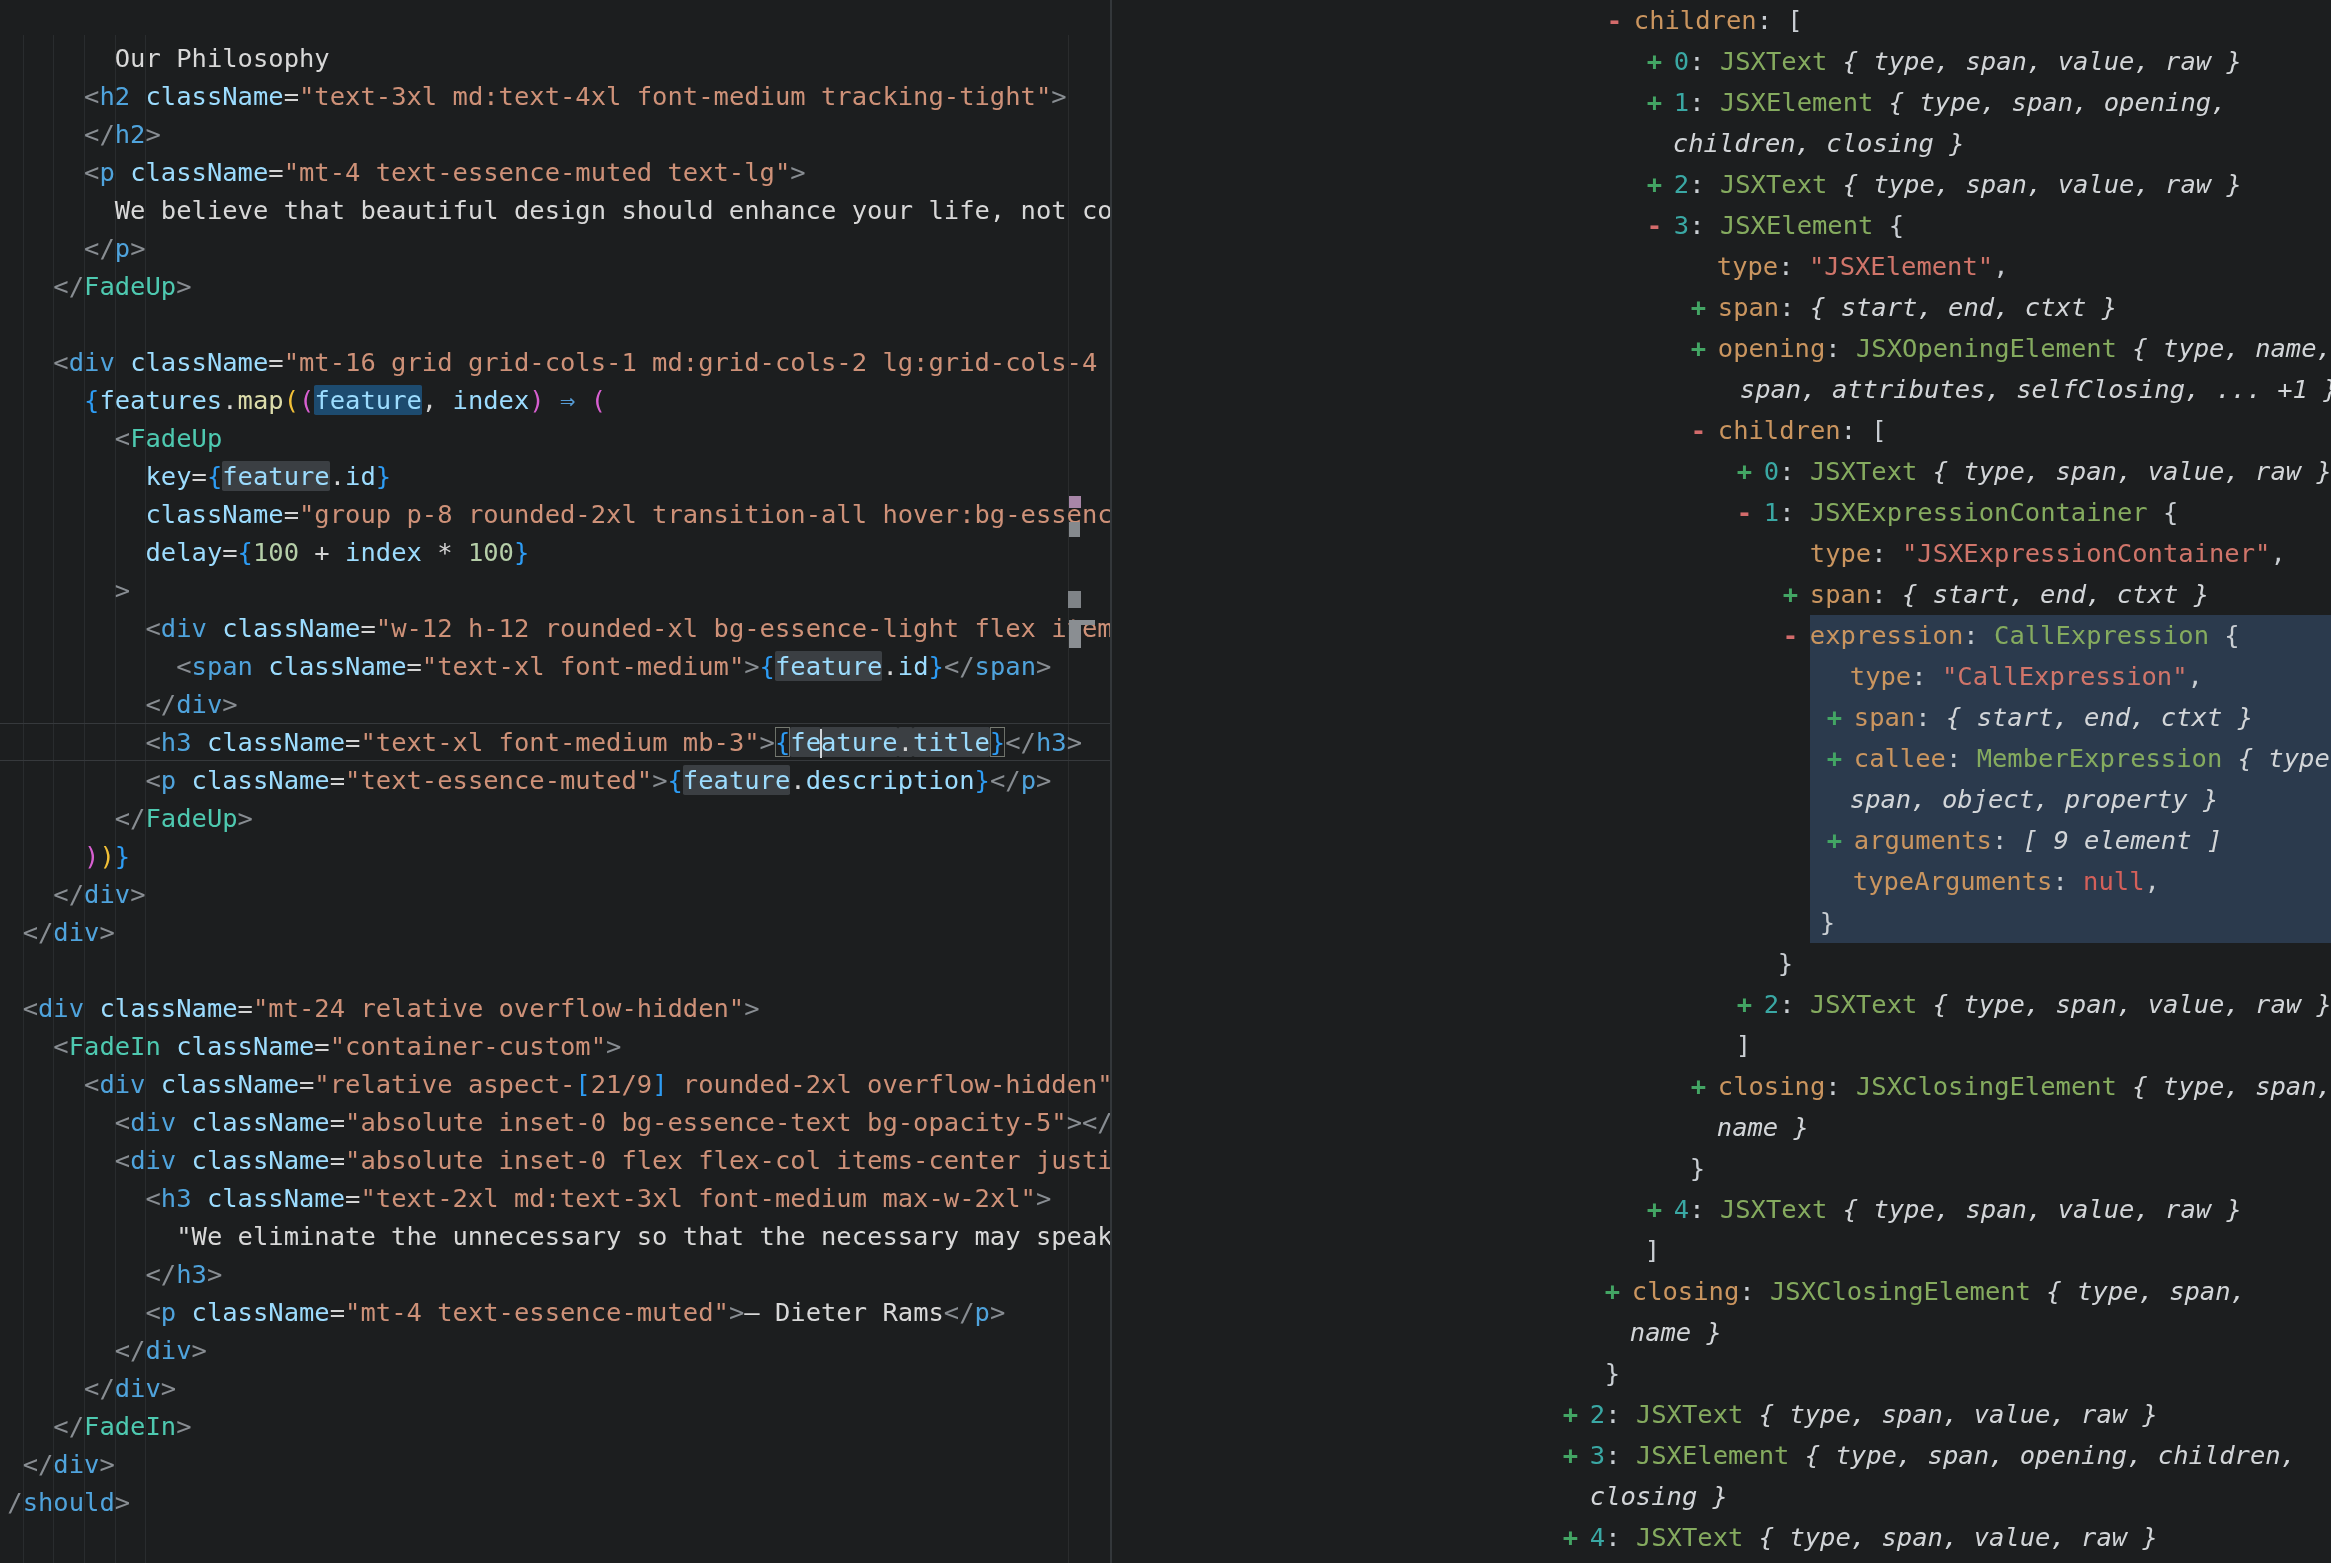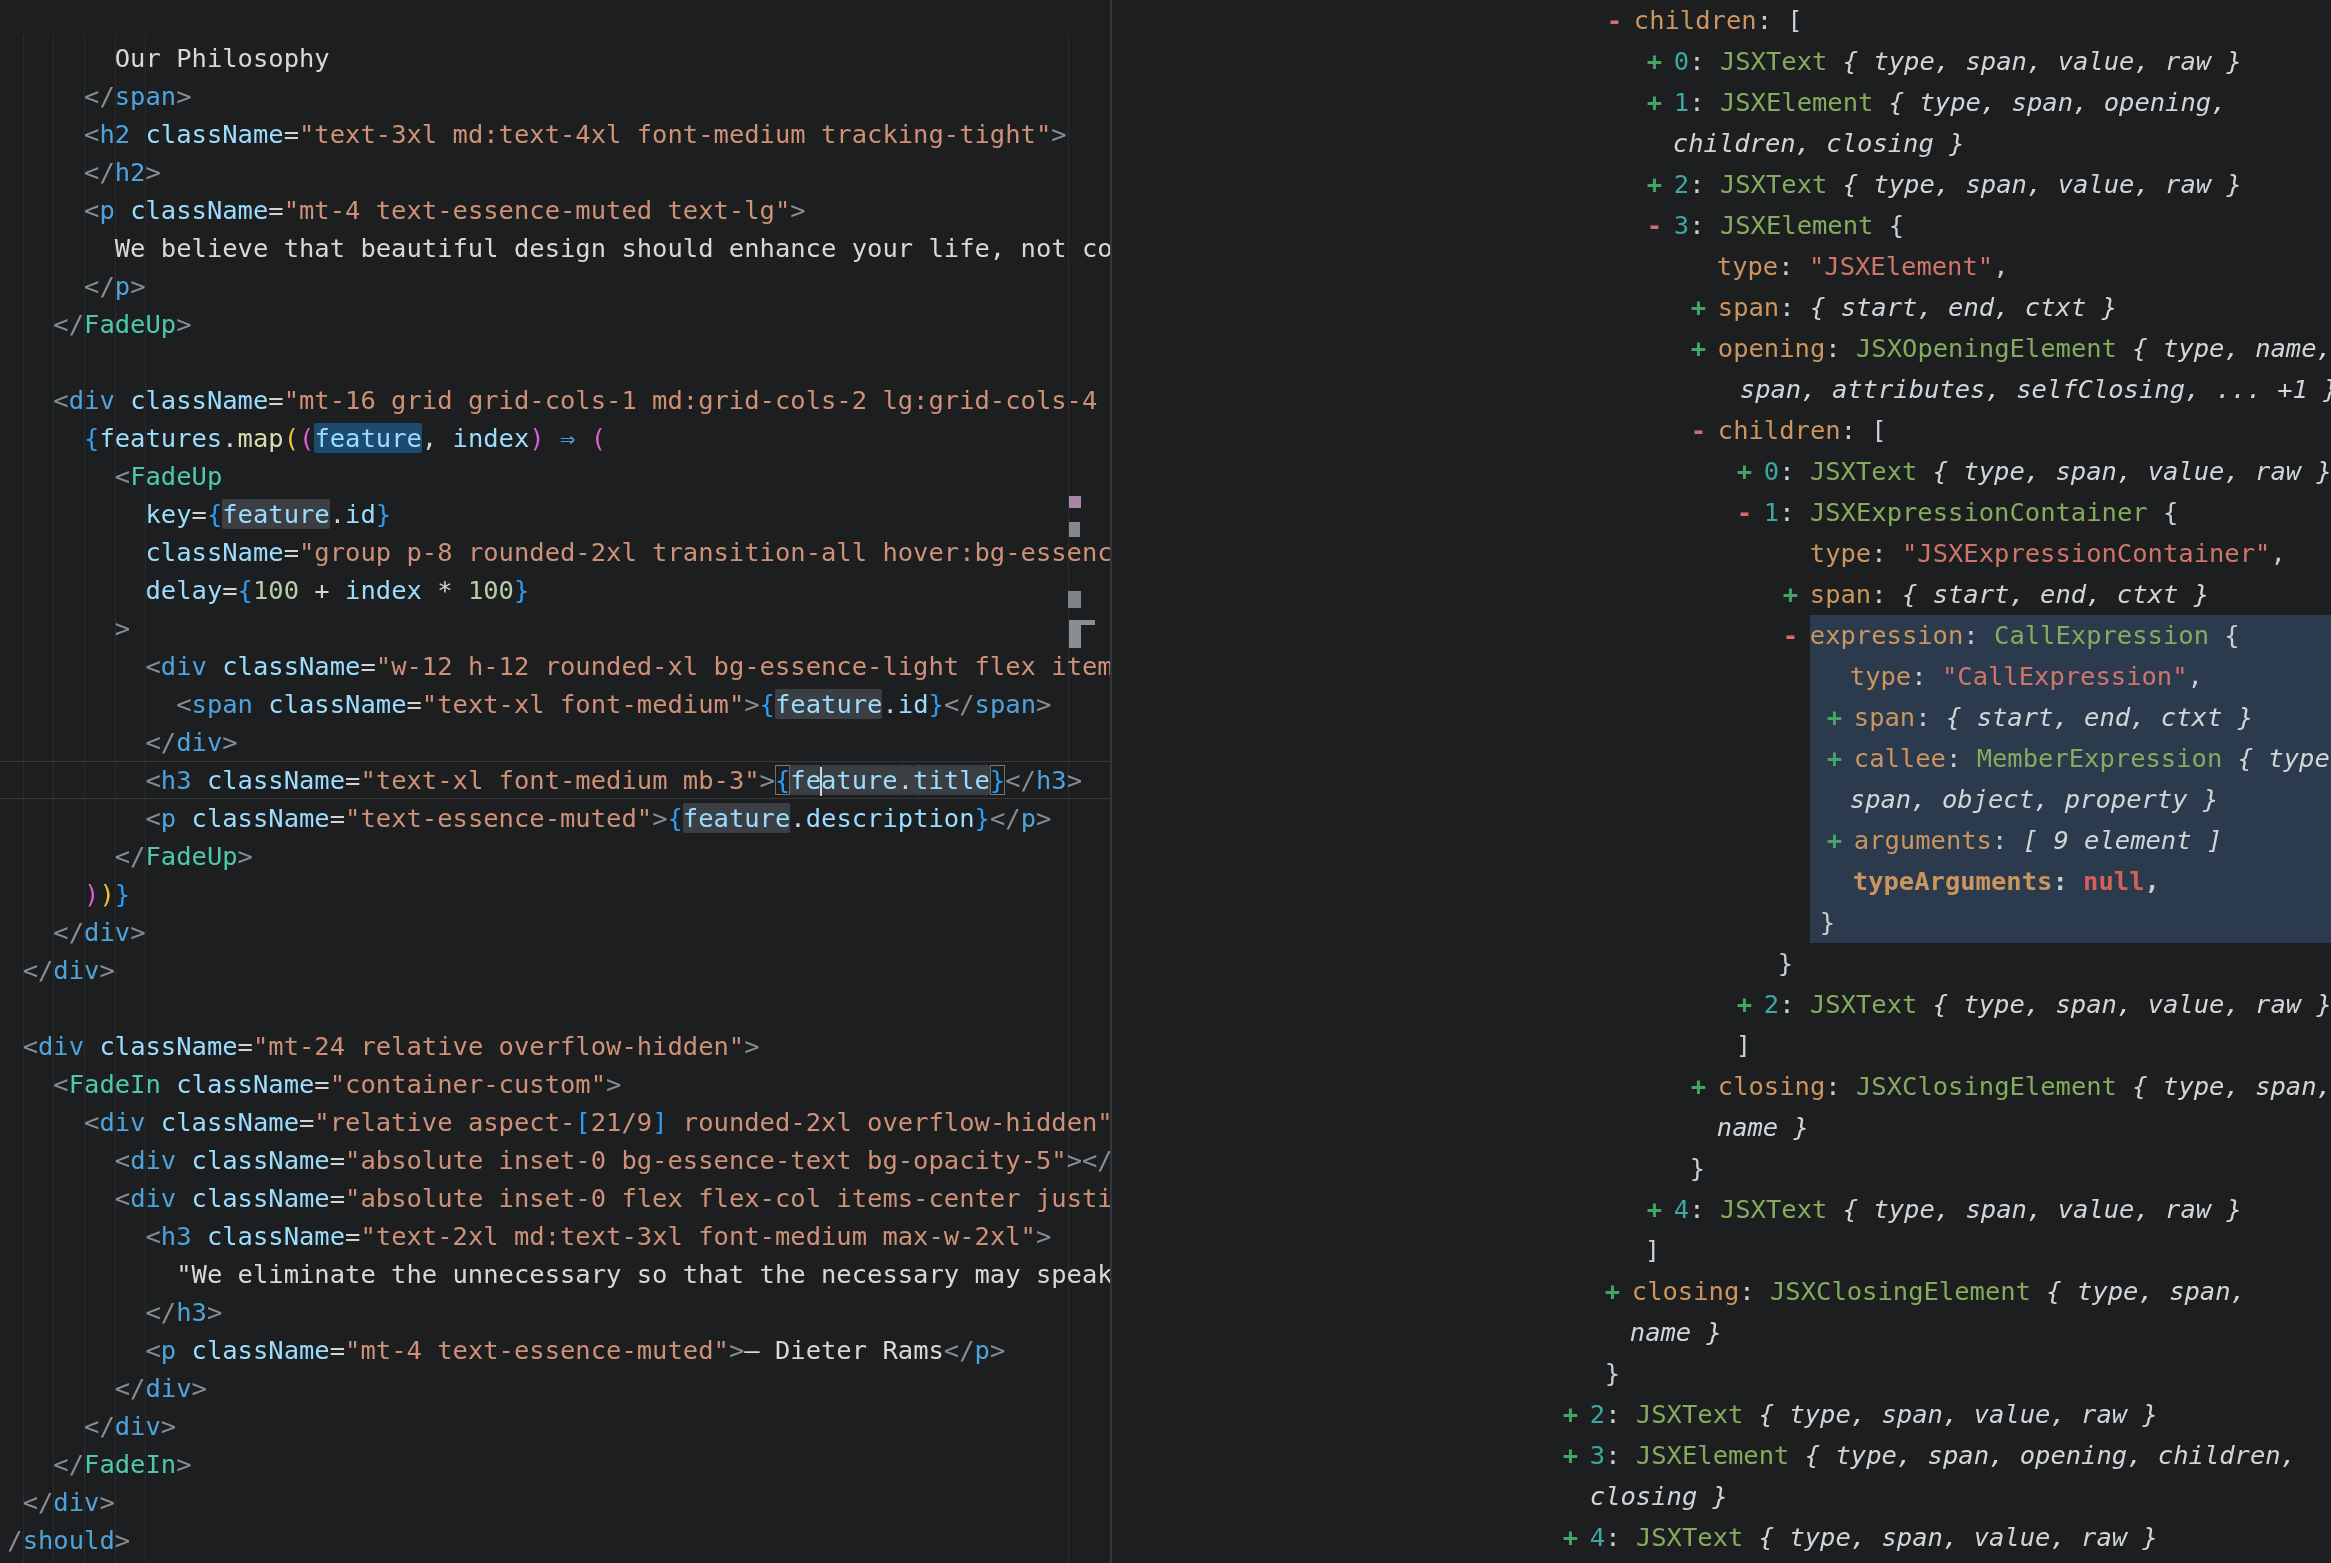--- a/index.html
+++ b/index.html
@@ -50,21 +50,20 @@
     <div id="left-decos">
         <div class="deco guide" style="left: 23px;"></div>
         <div class="deco guide" style="left: 53px;"></div>
         <div class="deco guide" style="left: 84px;"></div>
         <div class="deco guide" style="left: 115px;"></div>
         <div class="deco guide" style="left: 145px;"></div>
         <div class="deco ruler" style="left: 1068px;"></div>
       </div>
     <div class="lines" id="left-lines">
         <div class="line" style="padding-left: calc(7ch + 7.3px);"><span class="seg" style="color: rgb(216, 216, 216);">Our Philosophy</span></div>
-        <div class="line" style="padding-left: calc(5ch + 7.3px);"><span class="seg" style="color: rgb(136, 141, 146);">&lt;/</span><span class="seg" style="color: rgb(79, 163, 220);">span</span><span class="seg" style="color: rgb(136, 141, 146);">&gt;</span></div>
         <div class="line" style="padding-left: calc(5ch + 7.3px);"><span class="seg" style="color: rgb(136, 141, 146);">&lt;</span><span class="seg" style="color: rgb(79, 163, 220);">h2</span><span class="seg" style="color: rgb(212, 212, 212);"> </span><span class="seg" style="color: rgb(156, 220, 254);">className</span><span class="seg" style="color: rgb(212, 212, 212);">=</span><span class="seg" style="color: rgb(206, 145, 120);">"text-3xl md:text-4xl font-medium tracking-tight"</span><span class="seg" style="color: rgb(136, 141, 146);">&gt;</span></div>
         <div class="line" style="padding-left: calc(5ch + 7.3px);"><span class="seg" style="color: rgb(136, 141, 146);">&lt;/</span><span class="seg" style="color: rgb(79, 163, 220);">h2</span><span class="seg" style="color: rgb(136, 141, 146);">&gt;</span></div>
         <div class="line" style="padding-left: calc(5ch + 7.3px);"><span class="seg" style="color: rgb(136, 141, 146);">&lt;</span><span class="seg" style="color: rgb(79, 163, 220);">p</span><span class="seg" style="color: rgb(212, 212, 212);"> </span><span class="seg" style="color: rgb(156, 220, 254);">className</span><span class="seg" style="color: rgb(212, 212, 212);">=</span><span class="seg" style="color: rgb(206, 145, 120);">"mt-4 text-essence-muted text-lg"</span><span class="seg" style="color: rgb(136, 141, 146);">&gt;</span></div>
         <div class="line" style="padding-left: calc(7ch + 7.3px);"><span class="seg" style="color: rgb(216, 216, 216);">We believe that beautiful design should enhance your life, not complicate it.</span></div>
         <div class="line" style="padding-left: calc(5ch + 7.3px);"><span class="seg" style="color: rgb(136, 141, 146);">&lt;/</span><span class="seg" style="color: rgb(79, 163, 220);">p</span><span class="seg" style="color: rgb(136, 141, 146);">&gt;</span></div>
         <div class="line" style="padding-left: calc(3ch + 7.3px);"><span class="seg" style="color: rgb(136, 141, 146);">&lt;/</span><span class="seg" style="color: rgb(78, 201, 176);">FadeUp</span><span class="seg" style="color: rgb(136, 141, 146);">&gt;</span></div>
         <div class="line" style="padding-left: calc(0ch + 7.3px);"></div>
         <div class="line" style="padding-left: calc(3ch + 7.3px);"><span class="seg" style="color: rgb(136, 141, 146);">&lt;</span><span class="seg" style="color: rgb(79, 163, 220);">div</span><span class="seg" style="color: rgb(212, 212, 212);"> </span><span class="seg" style="color: rgb(156, 220, 254);">className</span><span class="seg" style="color: rgb(212, 212, 212);">=</span><span class="seg" style="color: rgb(206, 145, 120);">"mt-16 grid grid-cols-1 md:grid-cols-2 lg:grid-cols-4 gap-8"</span></div>
         <div class="line" style="padding-left: calc(5ch + 7.3px);"><span class="seg" style="color: rgb(45, 156, 244);">{</span><span class="seg" style="color: rgb(156, 220, 254);">features</span><span class="seg" style="color: rgb(212, 212, 212);">.</span><span class="seg" style="color: rgb(220, 220, 170);">map</span><span class="seg" style="color: rgb(242, 192, 55);">(</span><span class="seg" style="color: rgb(215, 95, 208);">(</span><span class="seg ws" style="color: rgb(156, 220, 254);">feature</span><span class="seg" style="color: rgb(212, 212, 212);">, </span><span class="seg" style="color: rgb(156, 220, 254);">index</span><span class="seg" style="color: rgb(215, 95, 208);">)</span><span class="seg" style="color: rgb(212, 212, 212);"> </span><span class="seg" style="color: rgb(86, 156, 214);">⇒</span><span class="seg" style="color: rgb(212, 212, 212);"> </span><span class="seg" style="color: rgb(215, 95, 208);">(</span></div>
         <div class="line" style="padding-left: calc(7ch + 7.3px);"><span class="seg" style="color: rgb(136, 141, 146);">&lt;</span><span class="seg" style="color: rgb(78, 201, 176);">FadeUp</span></div>
@@ -122,21 +121,21 @@
         <div class="line" style="padding-left: 625px;"><span class="toggle" style="color: rgb(67, 165, 100);">+</span><span class="seg" style="color: rgb(58, 168, 164);">0</span><span class="seg" style="color: rgb(201, 206, 211);">: </span><span class="seg" style="color: rgb(133, 171, 95);">JSXText</span><span class="seg it" style="color: rgb(210, 213, 216);"> { type, span, value, raw }</span></div>
         <div class="line" style="padding-left: 625px;"><span class="toggle" style="color: rgb(211, 107, 107);">-</span><span class="seg" style="color: rgb(58, 168, 164);">1</span><span class="seg" style="color: rgb(201, 206, 211);">: </span><span class="seg" style="color: rgb(133, 171, 95);">JSXExpressionContainer</span><span class="seg" style="color: rgb(201, 206, 211);"> {</span></div>
         <div class="line" style="padding-left: 698px;"><span class="seg" style="color: rgb(202, 149, 95);">type</span><span class="seg" style="color: rgb(201, 206, 211);">: </span><span class="seg" style="color: rgb(208, 117, 106);">"JSXExpressionContainer"</span><span class="seg" style="color: rgb(201, 206, 211);">,</span></div>
         <div class="line" style="padding-left: 671px;"><span class="toggle" style="color: rgb(67, 165, 100);">+</span><span class="seg" style="color: rgb(202, 149, 95);">span</span><span class="seg" style="color: rgb(201, 206, 211);">: </span><span class="seg it" style="color: rgb(210, 213, 216);">{ start, end, ctxt }</span></div>
         <div class="line hl" style="padding-left: 671px;"><span class="toggle" style="color: rgb(211, 107, 107);">-</span><span class="seg" style="color: rgb(202, 149, 95);">expression</span><span class="seg" style="color: rgb(201, 206, 211);">: </span><span class="seg" style="color: rgb(133, 171, 95);">CallExpression</span><span class="seg" style="color: rgb(201, 206, 211);"> {</span></div>
         <div class="line hl" style="padding-left: 738px;"><span class="seg" style="color: rgb(202, 149, 95);">type</span><span class="seg" style="color: rgb(201, 206, 211);">: </span><span class="seg" style="color: rgb(208, 117, 106);">"CallExpression"</span><span class="seg" style="color: rgb(201, 206, 211);">,</span></div>
         <div class="line hl" style="padding-left: 715px;"><span class="toggle" style="color: rgb(67, 165, 100);">+</span><span class="seg" style="color: rgb(202, 149, 95);">span</span><span class="seg" style="color: rgb(201, 206, 211);">: </span><span class="seg it" style="color: rgb(210, 213, 216);">{ start, end, ctxt }</span></div>
         <div class="line hl" style="padding-left: 715px;"><span class="toggle" style="color: rgb(67, 165, 100);">+</span><span class="seg" style="color: rgb(202, 149, 95);">callee</span><span class="seg" style="color: rgb(201, 206, 211);">: </span><span class="seg" style="color: rgb(133, 171, 95);">MemberExpression</span><span class="seg it" style="color: rgb(210, 213, 216);"> { type,</span></div>
         <div class="line hl" style="padding-left: 738px;"><span class="seg it" style="color: rgb(210, 213, 216);">span, object, property }</span></div>
         <div class="line hl" style="padding-left: 715px;"><span class="toggle" style="color: rgb(67, 165, 100);">+</span><span class="seg" style="color: rgb(202, 149, 95);">arguments</span><span class="seg" style="color: rgb(201, 206, 211);">: </span><span class="seg it" style="color: rgb(210, 213, 216);">[ 9 element ]</span></div>
-        <div class="line hl" style="padding-left: 741px; font-weight: bold;"><span class="seg" style="color: rgb(202, 149, 95);">typeArguments</span><span class="seg" style="color: rgb(201, 206, 211);">: </span><span class="seg" style="color: rgb(212, 96, 90);">null</span><span class="seg" style="color: rgb(201, 206, 211);">,</span></div>
+        <div class="line hl" style="padding-left: 741px;"><span class="seg" style="color: rgb(202, 149, 95);">typeArguments</span><span class="seg" style="color: rgb(201, 206, 211);">: </span><span class="seg" style="color: rgb(212, 96, 90);">null</span><span class="seg" style="color: rgb(201, 206, 211);">,</span></div>
         <div class="line hl" style="padding-left: 708px;"><span class="seg" style="color: rgb(201, 206, 211);">}</span></div>
         <div class="line" style="padding-left: 666px;"><span class="seg" style="color: rgb(201, 206, 211);">}</span></div>
         <div class="line" style="padding-left: 625px;"><span class="toggle" style="color: rgb(67, 165, 100);">+</span><span class="seg" style="color: rgb(58, 168, 164);">2</span><span class="seg" style="color: rgb(201, 206, 211);">: </span><span class="seg" style="color: rgb(133, 171, 95);">JSXText</span><span class="seg it" style="color: rgb(210, 213, 216);"> { type, span, value, raw }</span></div>
         <div class="line" style="padding-left: 624px;"><span class="seg" style="color: rgb(201, 206, 211);">]</span></div>
         <div class="line" style="padding-left: 579px;"><span class="toggle" style="color: rgb(67, 165, 100);">+</span><span class="seg" style="color: rgb(202, 149, 95);">closing</span><span class="seg" style="color: rgb(201, 206, 211);">: </span><span class="seg" style="color: rgb(133, 171, 95);">JSXClosingElement</span><span class="seg it" style="color: rgb(210, 213, 216);"> { type, span,</span></div>
         <div class="line" style="padding-left: 605px;"><span class="seg it" style="color: rgb(210, 213, 216);">name }</span></div>
         <div class="line" style="padding-left: 578px;"><span class="seg" style="color: rgb(201, 206, 211);">}</span></div>
         <div class="line" style="padding-left: 535px;"><span class="toggle" style="color: rgb(67, 165, 100);">+</span><span class="seg" style="color: rgb(58, 168, 164);">4</span><span class="seg" style="color: rgb(201, 206, 211);">: </span><span class="seg" style="color: rgb(133, 171, 95);">JSXText</span><span class="seg it" style="color: rgb(210, 213, 216);"> { type, span, value, raw }</span></div>
         <div class="line" style="padding-left: 533px;"><span class="seg" style="color: rgb(201, 206, 211);">]</span></div>
         <div class="line" style="padding-left: 493px;"><span class="toggle" style="color: rgb(67, 165, 100);">+</span><span class="seg" style="color: rgb(202, 149, 95);">closing</span><span class="seg" style="color: rgb(201, 206, 211);">: </span><span class="seg" style="color: rgb(133, 171, 95);">JSXClosingElement</span><span class="seg it" style="color: rgb(210, 213, 216);"> { type, span,</span></div>

